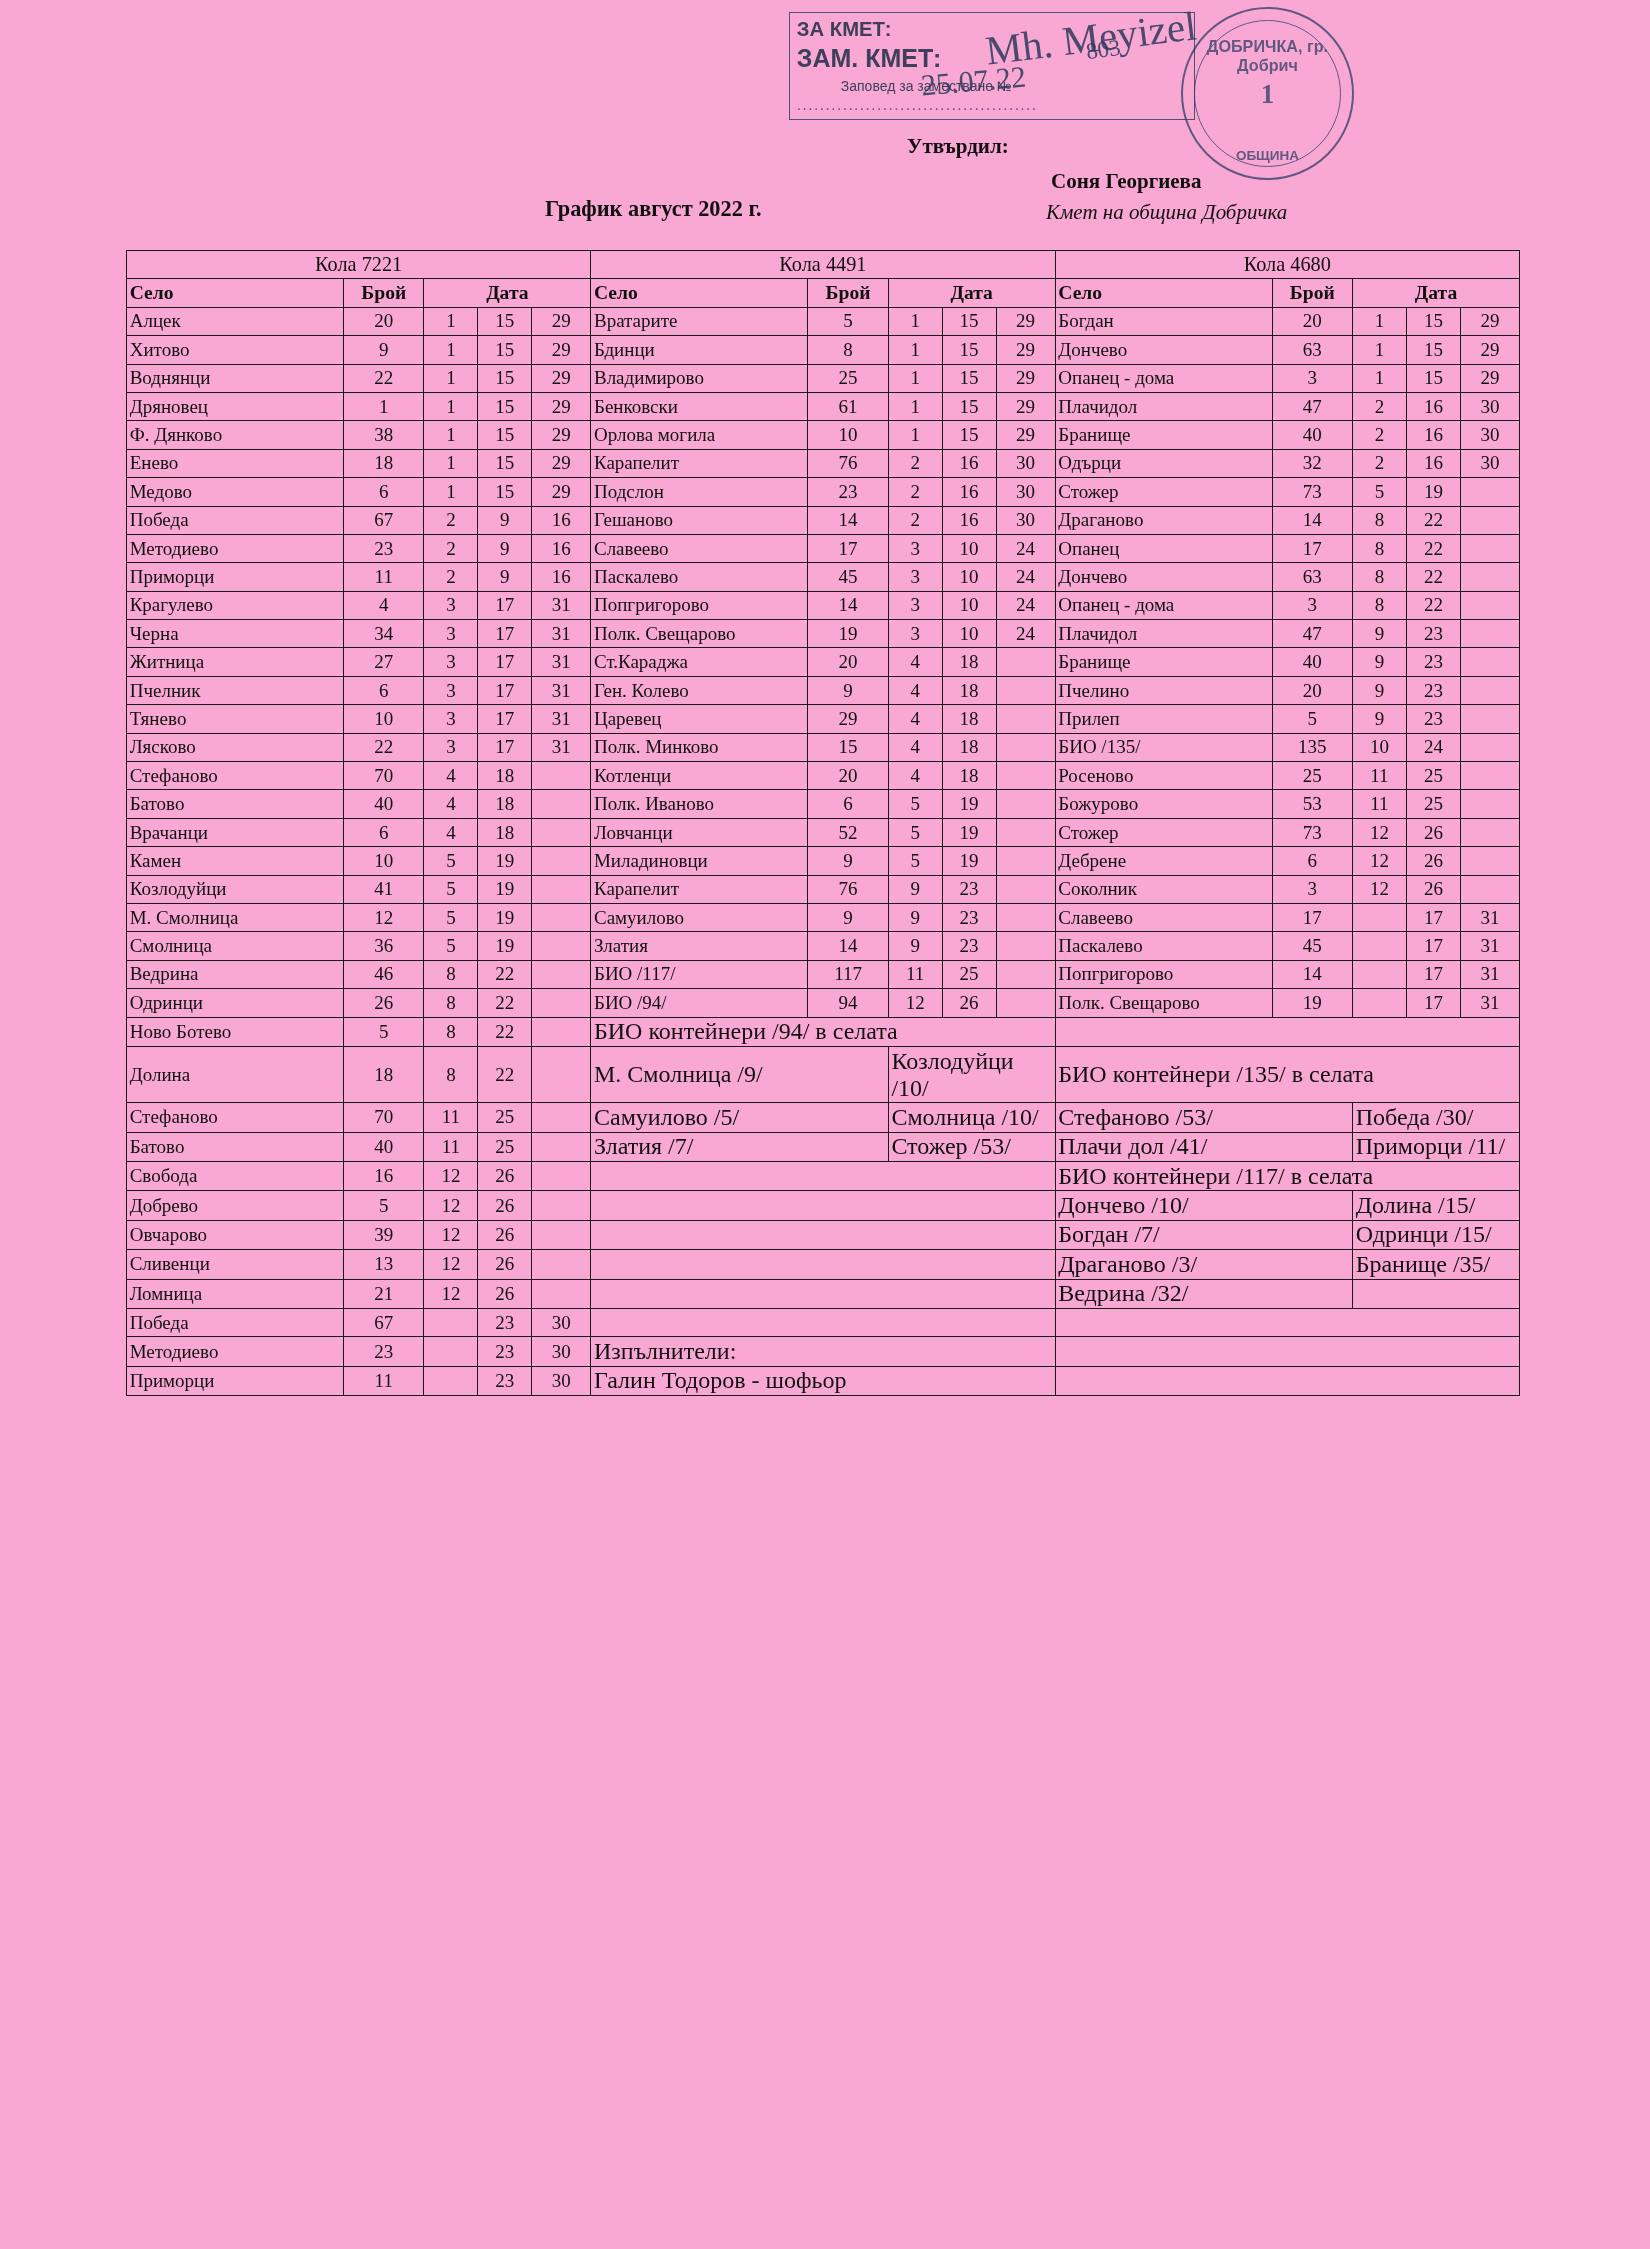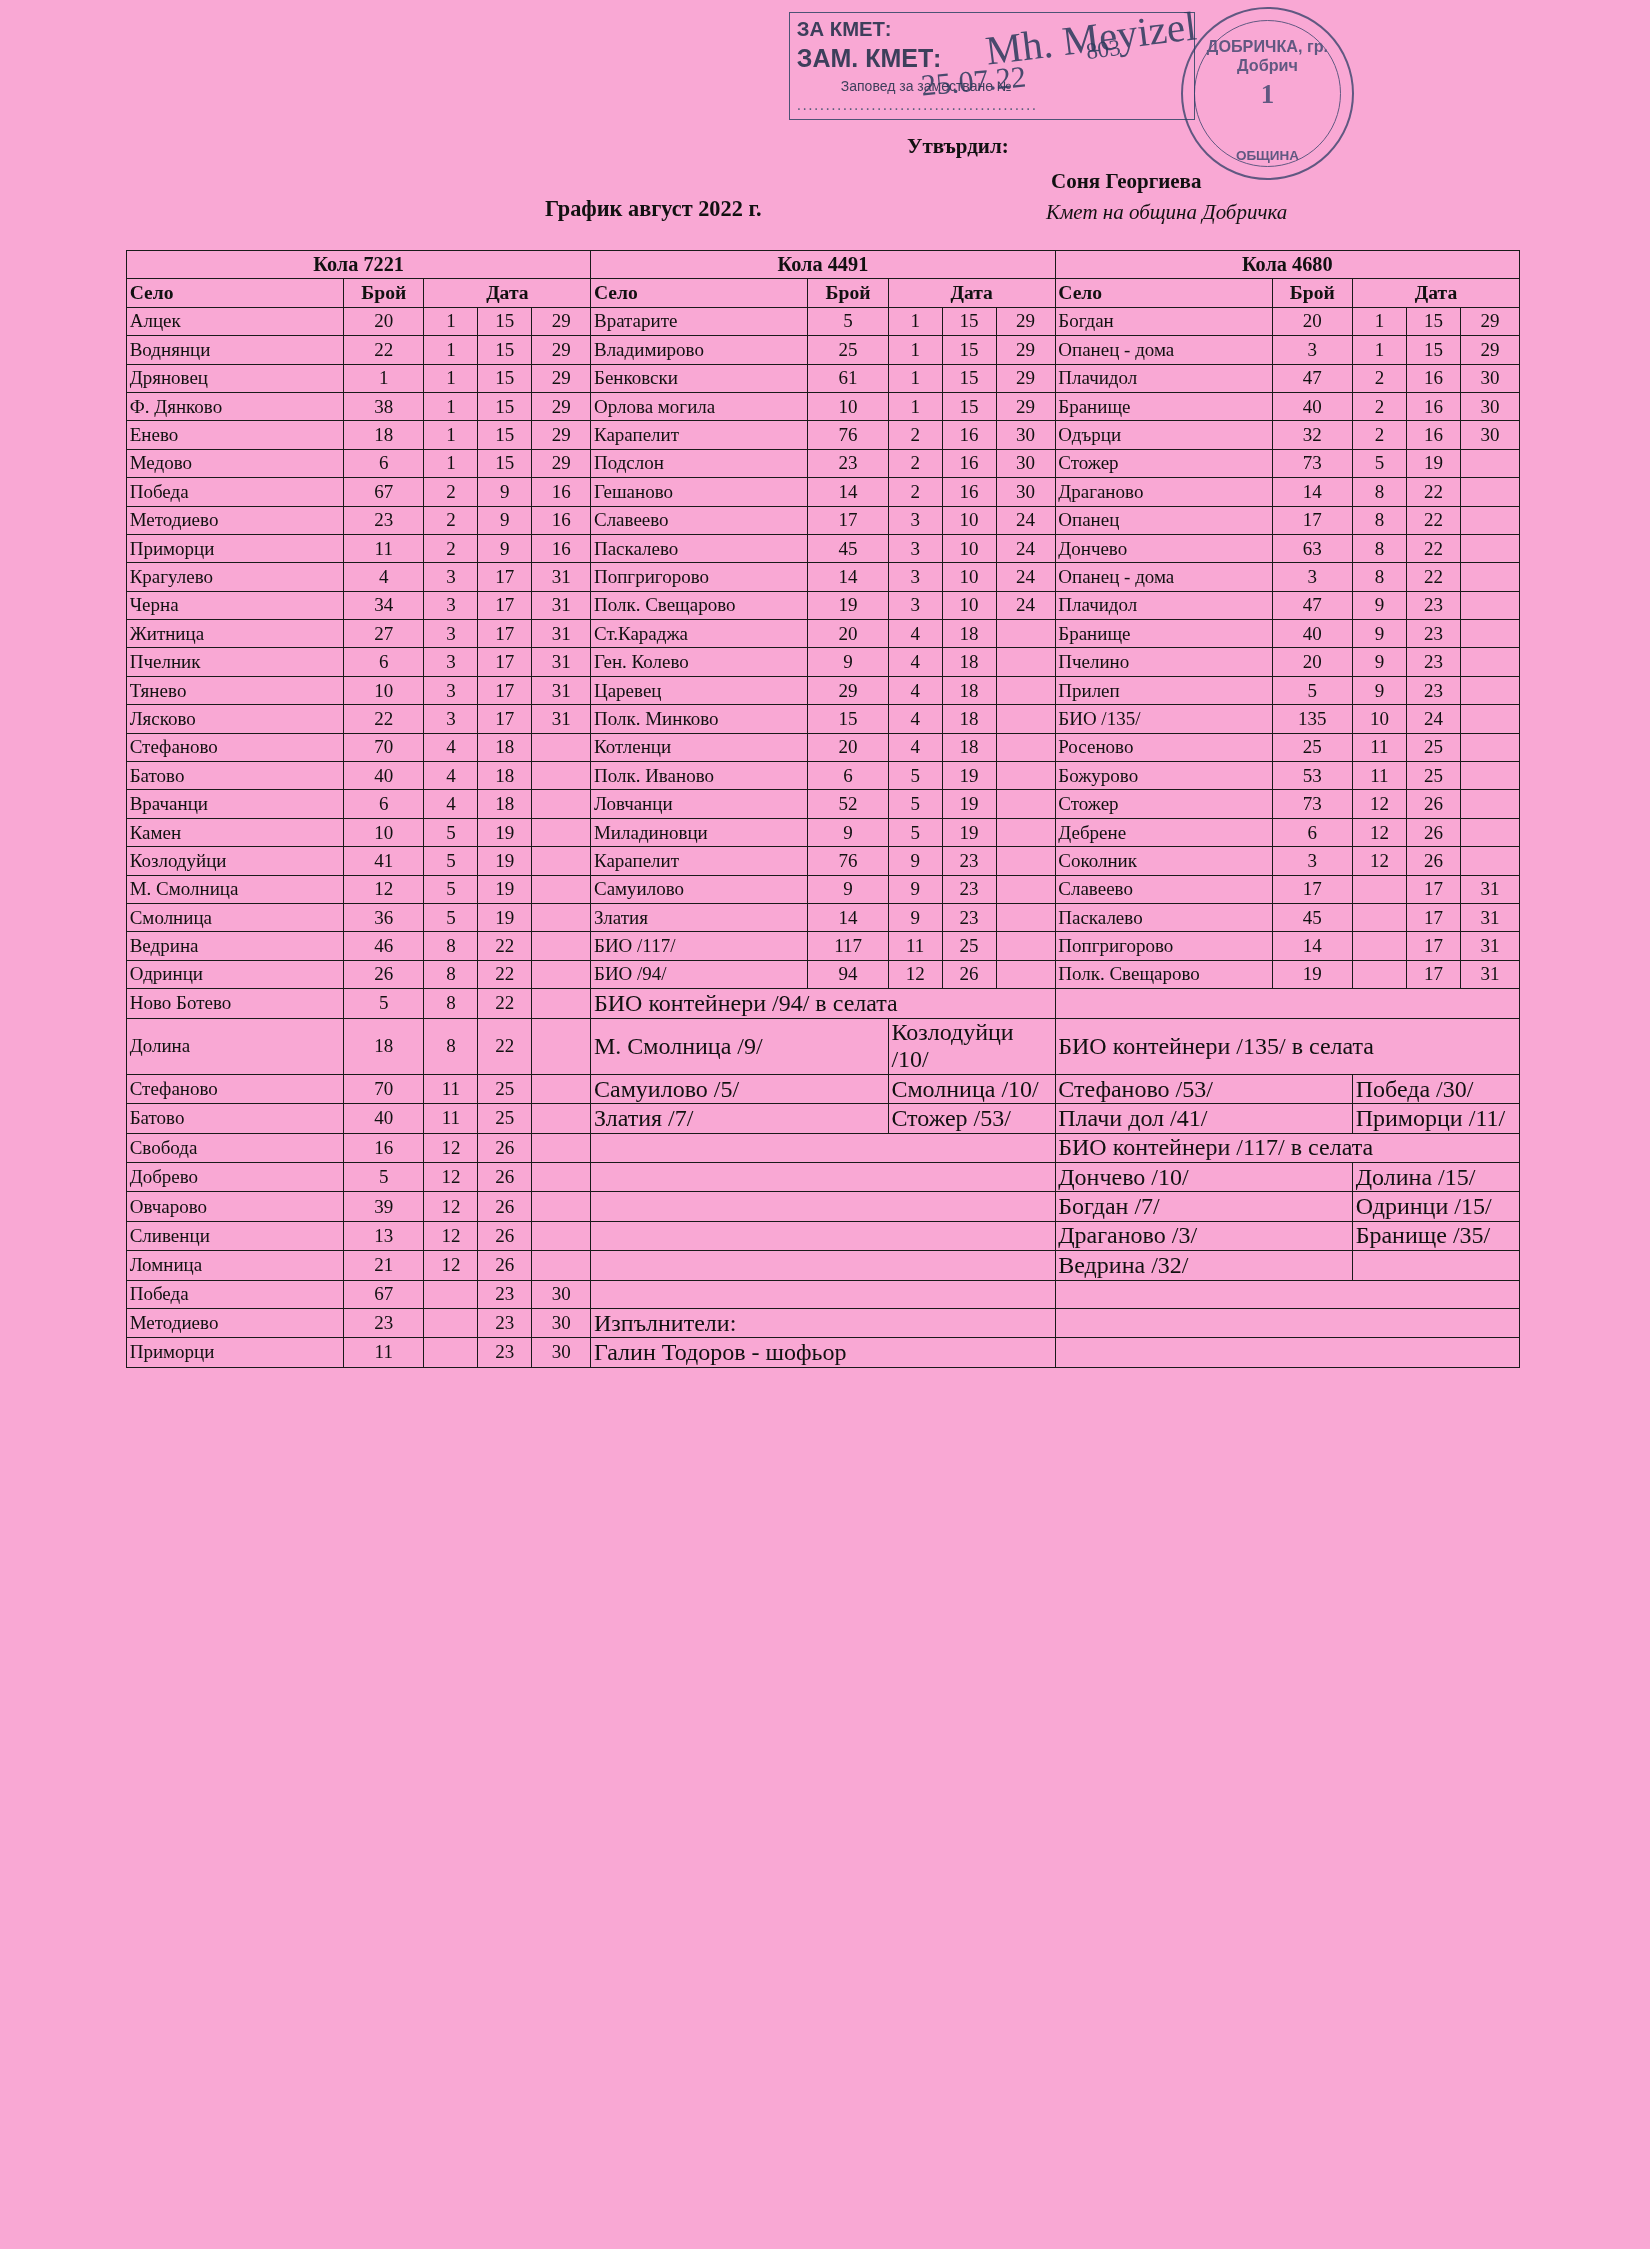--- a/index.html
+++ b/index.html
@@ -163,21 +163,21 @@
     font-size: 19px;
   }
   .grid td, .grid th {
     border: 0.7px solid #1a1a1a;
     padding: 0.7px 2.7px;
     height: 28.4px;
     box-sizing: border-box;
   }
   .carhead {
     text-align: center;
-    font-weight: bold;
+    font-weight: normal;
     font-size: 20.3px;
     height: 34px;
   }
   .colhead {
     text-align: center;
     font-weight: bold;
     font-size: 19.6px;
     height: 31px;
   }
   .c-village { width: 173px; text-align: left; padding-left: 5.4px; }
@@ -253,20 +253,37 @@
           <td class="c-d1 dashed-b">1</td>
           <td class="c-d2 dashed-b">15</td>
           <td class="c-d3 dashed-b">29</td>
           <td class="c-village dashed-b sep">Богдан</td>
           <td class="c-count dashed-b">20</td>
           <td class="c-d1 dashed-b">1</td>
           <td class="c-d2 dashed-b">15</td>
           <td class="c-d3 dashed-b">29</td>
         </tr>
         <tr>
+          <td class="c-village dashed-b">Хитово</td>
+          <td class="c-count dashed-b">9</td>
+          <td class="c-d1 dashed-b">1</td>
+          <td class="c-d2 dashed-b">15</td>
+          <td class="c-d3 dashed-b">29</td>
+          <td class="c-village dashed-b sep">Бдинци</td>
+          <td class="c-count dashed-b">8</td>
+          <td class="c-d1 dashed-b">1</td>
+          <td class="c-d2 dashed-b">15</td>
+          <td class="c-d3 dashed-b">29</td>
+          <td class="c-village dashed-b sep">Дончево</td>
+          <td class="c-count dashed-b">63</td>
+          <td class="c-d1 dashed-b">1</td>
+          <td class="c-d2 dashed-b">15</td>
+          <td class="c-d3 dashed-b">29</td>
+        </tr>
+        <tr>
           <td class="c-village dashed-b">Воднянци</td>
           <td class="c-count dashed-b">22</td>
           <td class="c-d1 dashed-b">1</td>
           <td class="c-d2 dashed-b">15</td>
           <td class="c-d3 dashed-b">29</td>
           <td class="c-village dashed-b sep">Владимирово</td>
           <td class="c-count dashed-b">25</td>
           <td class="c-d1 dashed-b">1</td>
           <td class="c-d2 dashed-b">15</td>
           <td class="c-d3 dashed-b">29</td>

